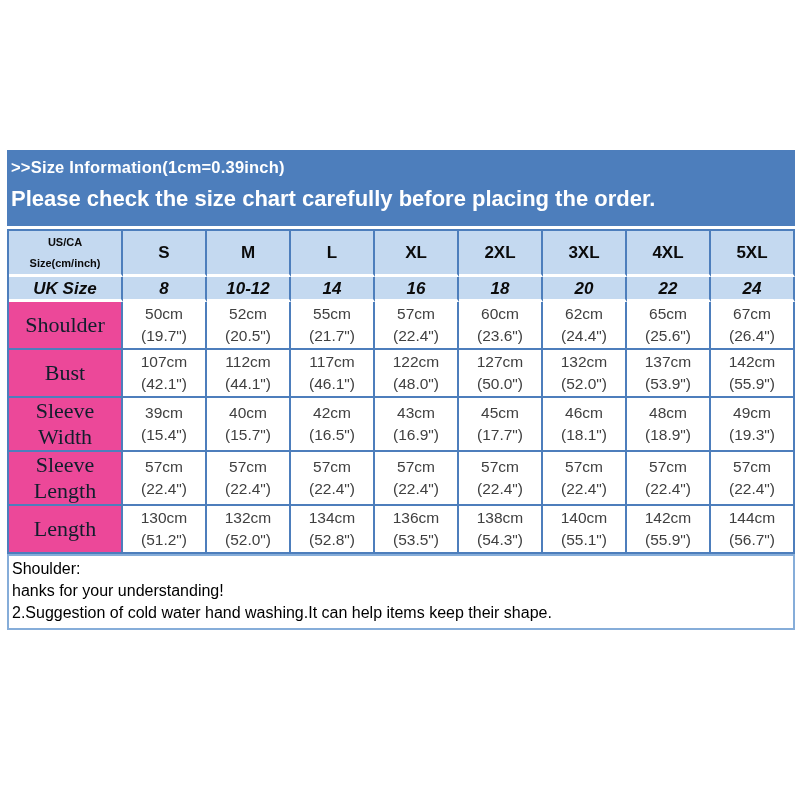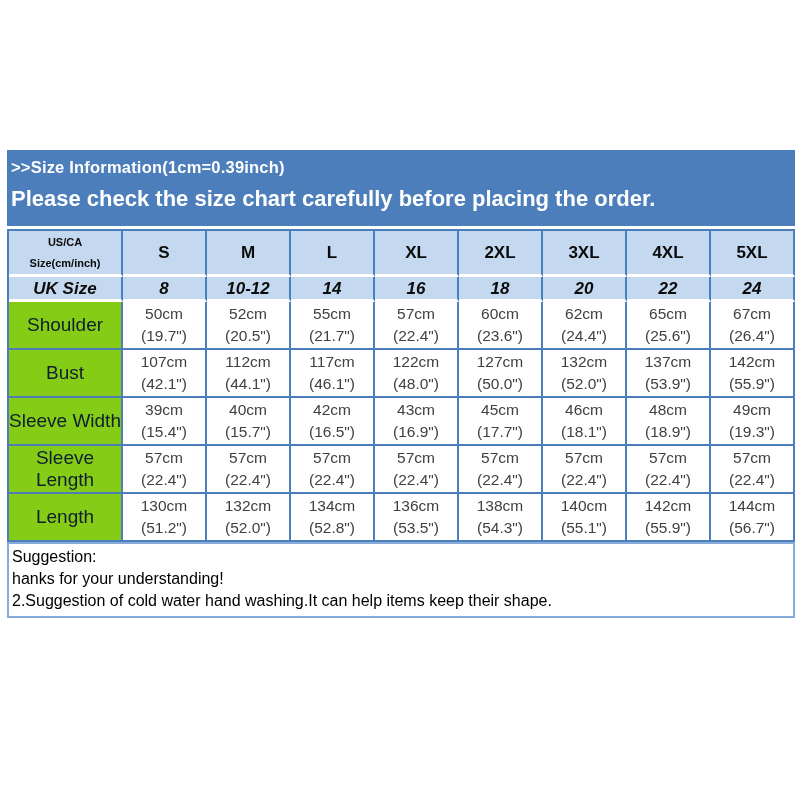--- a/index.html
+++ b/index.html
@@ -60,24 +60,25 @@
     background: #c4d9f0;
     font-weight: bold;
     font-size: 17px;
     color: #0b0b0b;
     white-space: pre-line;
     line-height: 21px;
   }
   td.corner { font-size: 11px; }
   tr.light td { border-bottom: 3px solid #ffffff; }
   td.lbl {
-    background: #84cc16;
-    font-size: 19px;
+    background: #ec4899;
+    font-size: 22px;
     color: #111e2c;
     border-bottom: 3px solid #ffffff;
+    font-family: Liberation Serif, serif;
   }
   td.data {
     background: #ffffff;
     font-size: 15.5px;
     color: #404040;
     white-space: pre-line;
     line-height: 22px;
   }
   
   .attention-box {
@@ -239,18 +240,18 @@
 (55.1")</td>
         <td class="data">142cm
 (55.9")</td>
         <td class="data">144cm
 (56.7")</td>
       </tr>
     </tbody>
   </table>
 
   <div class="attention-box">
-    <div class="note-line">Suggestion:</div>
+    <div class="note-line">Shoulder:</div>
     <div class="note-line">hanks for your understanding!</div>
     <div class="note-line">2.Suggestion of cold water hand washing.It can help items keep their shape.</div>
   </div>
 
 </div>
 
 </body></html>

